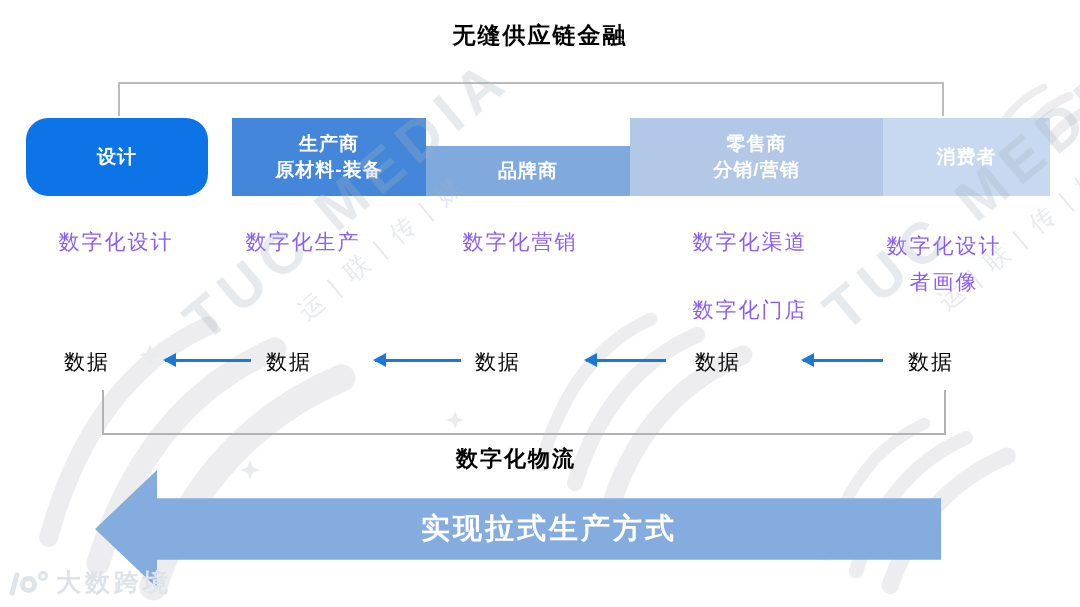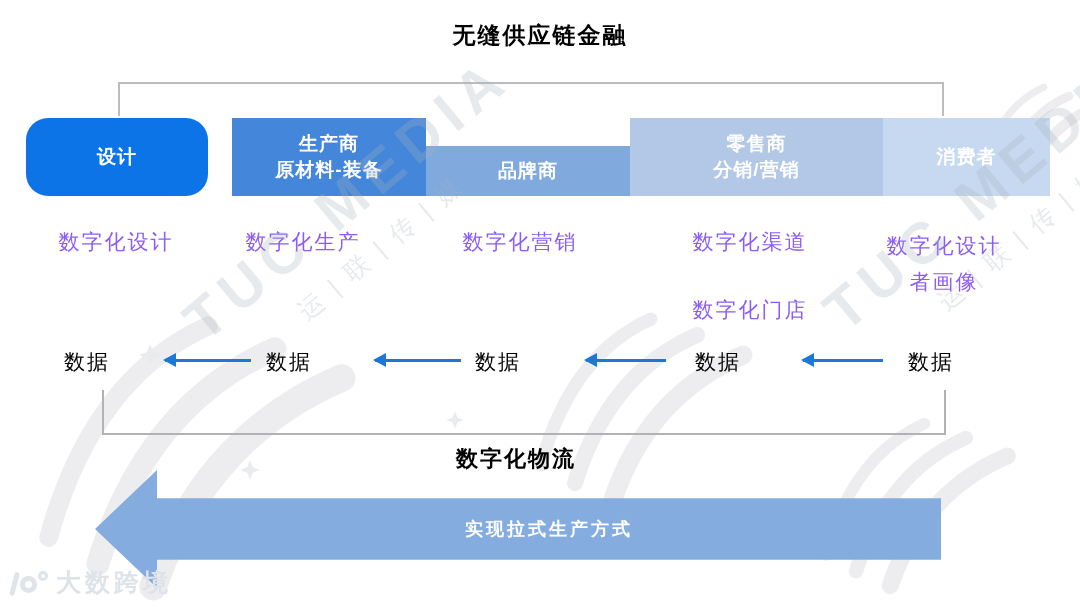--- a/index.html
+++ b/index.html
@@ -46,21 +46,21 @@
   .flow-arrow::before { content:""; position:absolute; left:-2px; top:-6px;
     border-top:7px solid transparent; border-bottom:7px solid transparent; border-right:13px solid; border-right-color:inherit; }
   .a0 { left:165px; width:86px; } .a1 { left:375px; width:86px; } .a2 { left:586px; width:80px; } .a3 { left:803px; width:80px; }
   
   .logistics { position:absolute; left:416px; top:444px; width:200px; text-align:center;
                font-size:22px; font-weight:bold; color:#000; letter-spacing:2px; z-index:1; }
   
   .pull-arrow { position:absolute; left:95px; top:470px; width:846px; height:118px; z-index:1;
     clip-path:polygon(0 50%, 62px 0, 62px 24%, 100% 24%, 100% 76%, 62px 76%, 62px 100%);
     display:flex; align-items:center; justify-content:center; padding-left:62px;
-    color:#fff; font-size:18px; font-weight:bold; letter-spacing:3px; }
+    color:#fff; font-size:29px; font-weight:bold; letter-spacing:3px; }
   
   .footer-logo { position:absolute; left:12px; top:566px; display:flex; align-items:center; gap:8px; z-index:2; }
   .logo-mark { display:inline-flex; align-items:flex-start; }
   .lm-stroke { width:5px; height:24px; background:#dfe4e9; border-radius:3px; transform:rotate(14deg); margin-top:3px; }
   .lm-ring { width:17px; height:17px; border:5px solid #dfe4e9; border-radius:50%; margin-left:3px; margin-top:7px; }
   .lm-sup { width:10px; height:10px; border:3px solid #dfe4e9; border-radius:50%; margin-left:1px; margin-top:2px; }
   .logo-text { font-size:25px; font-weight:bold; color:#dde3e8; letter-spacing:4px; }
 </style>
 </head>
 <body>

